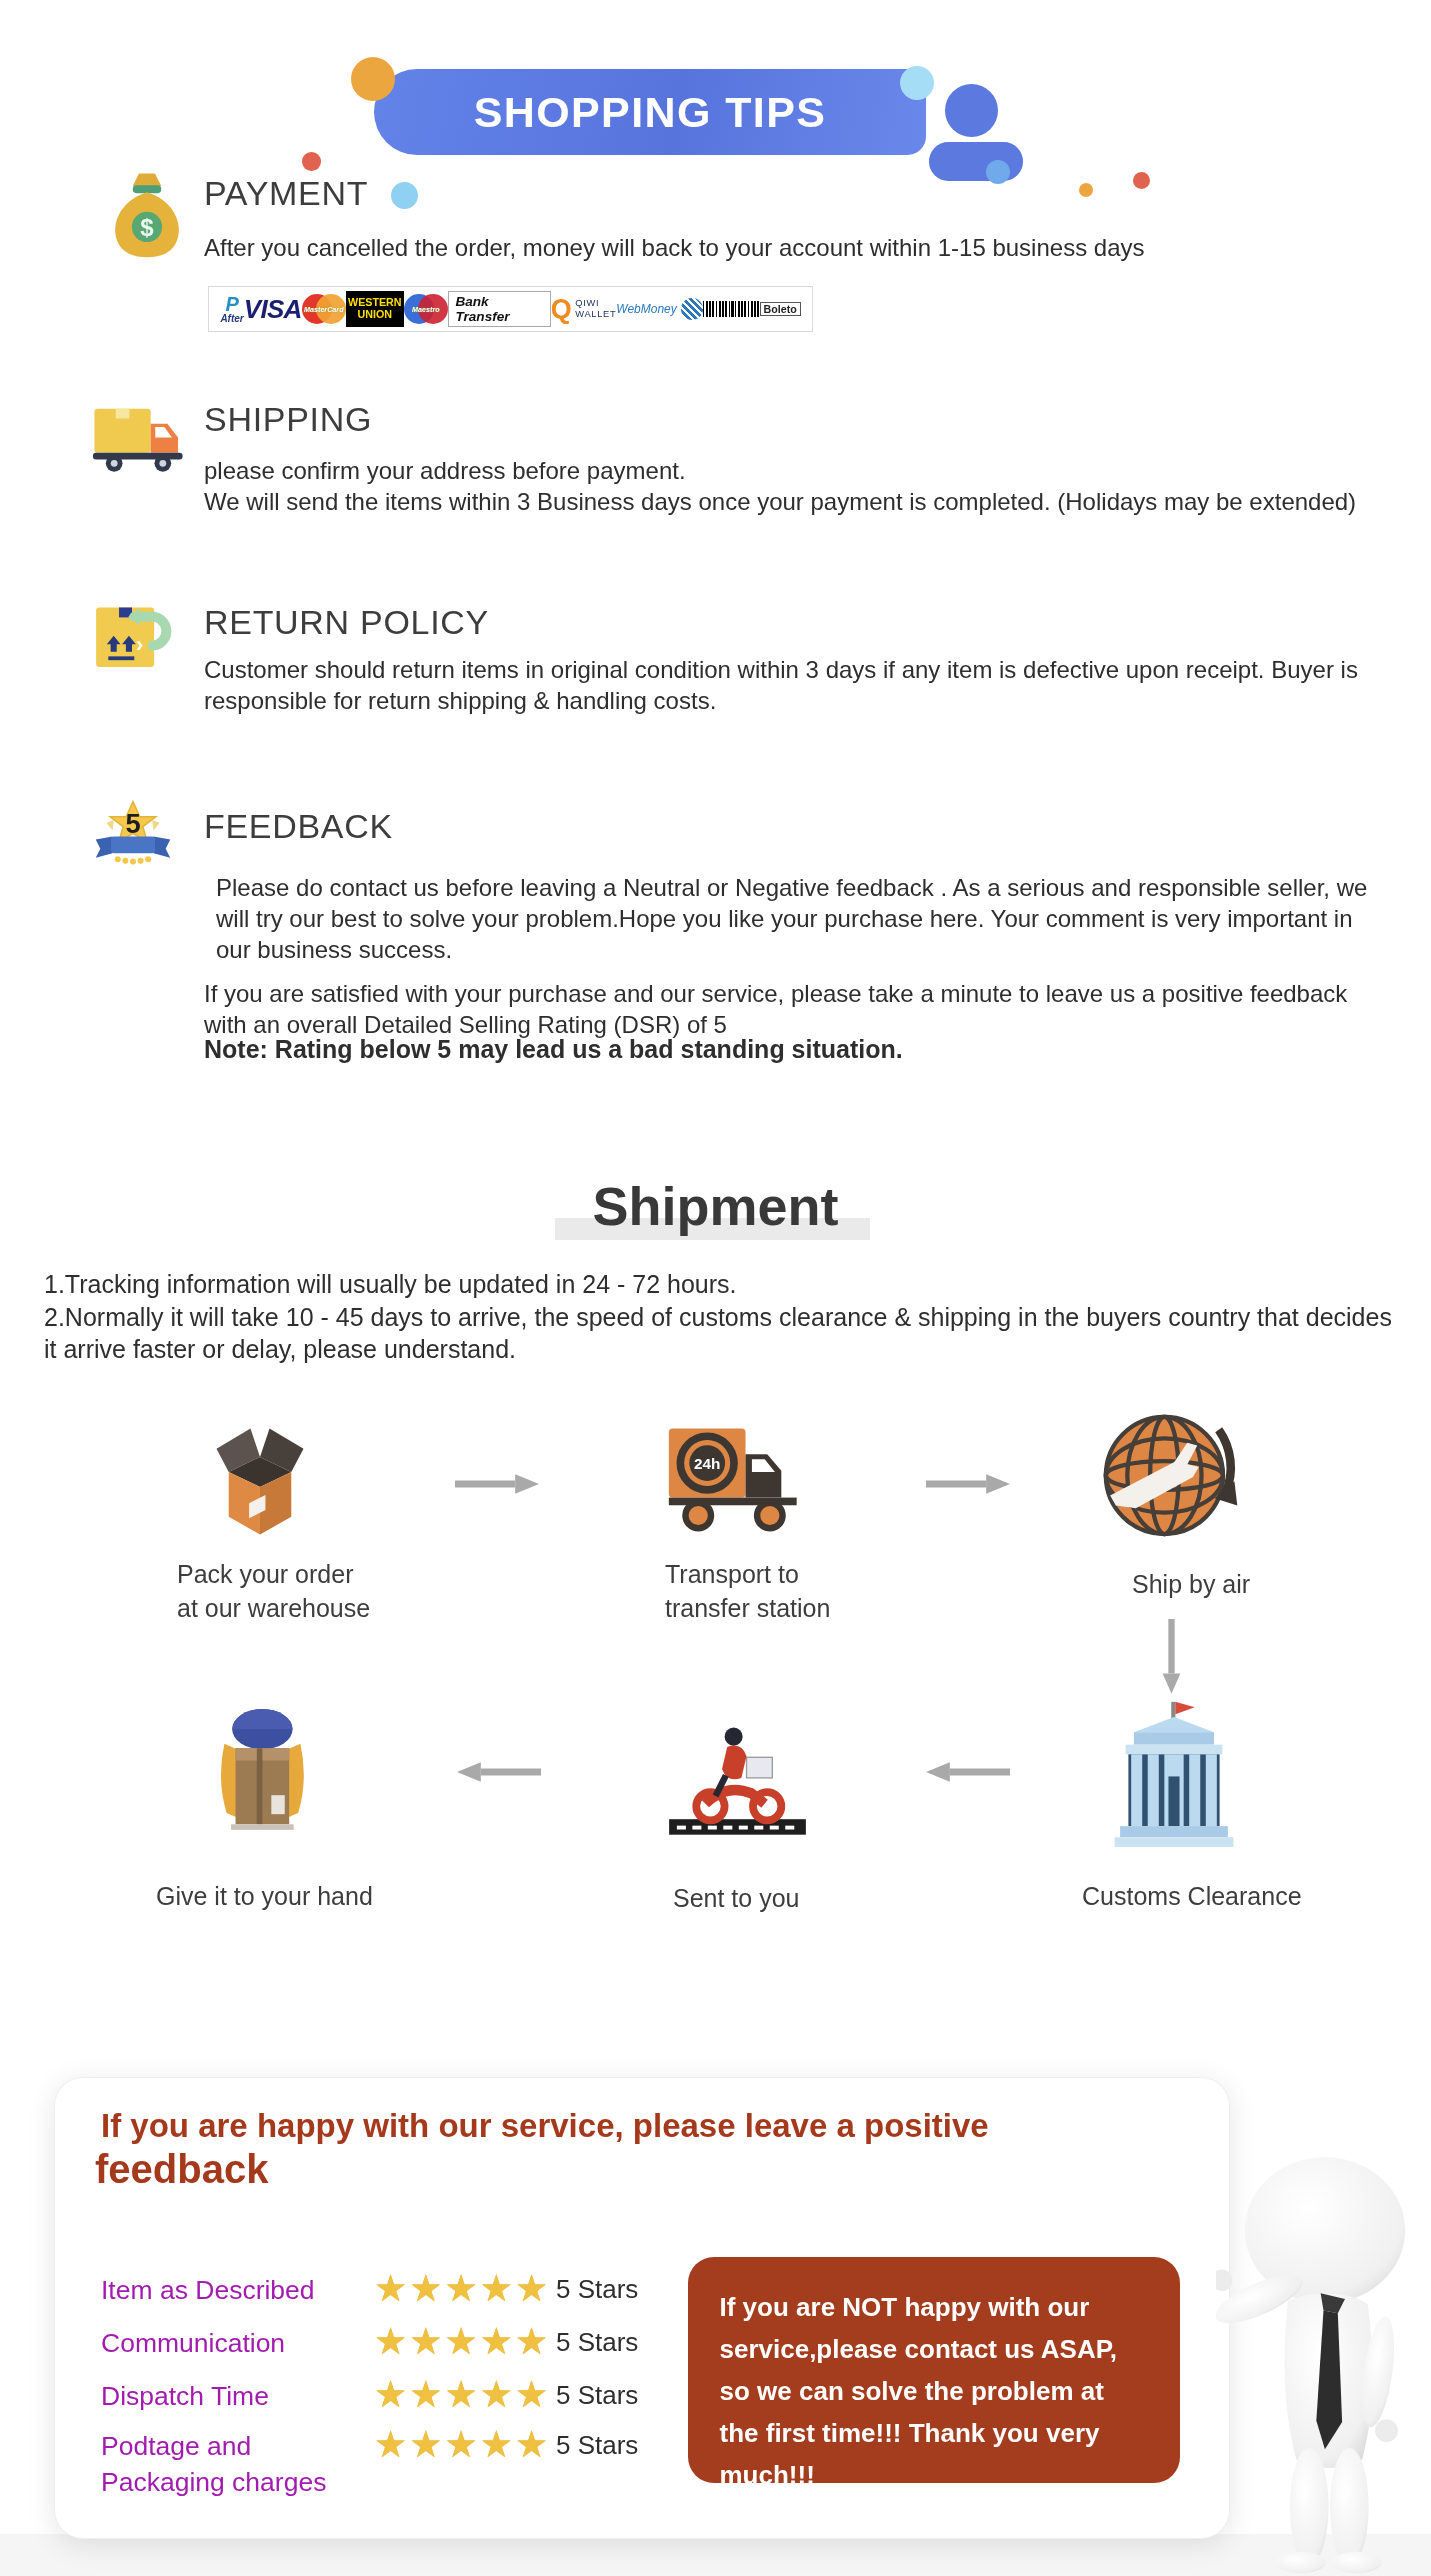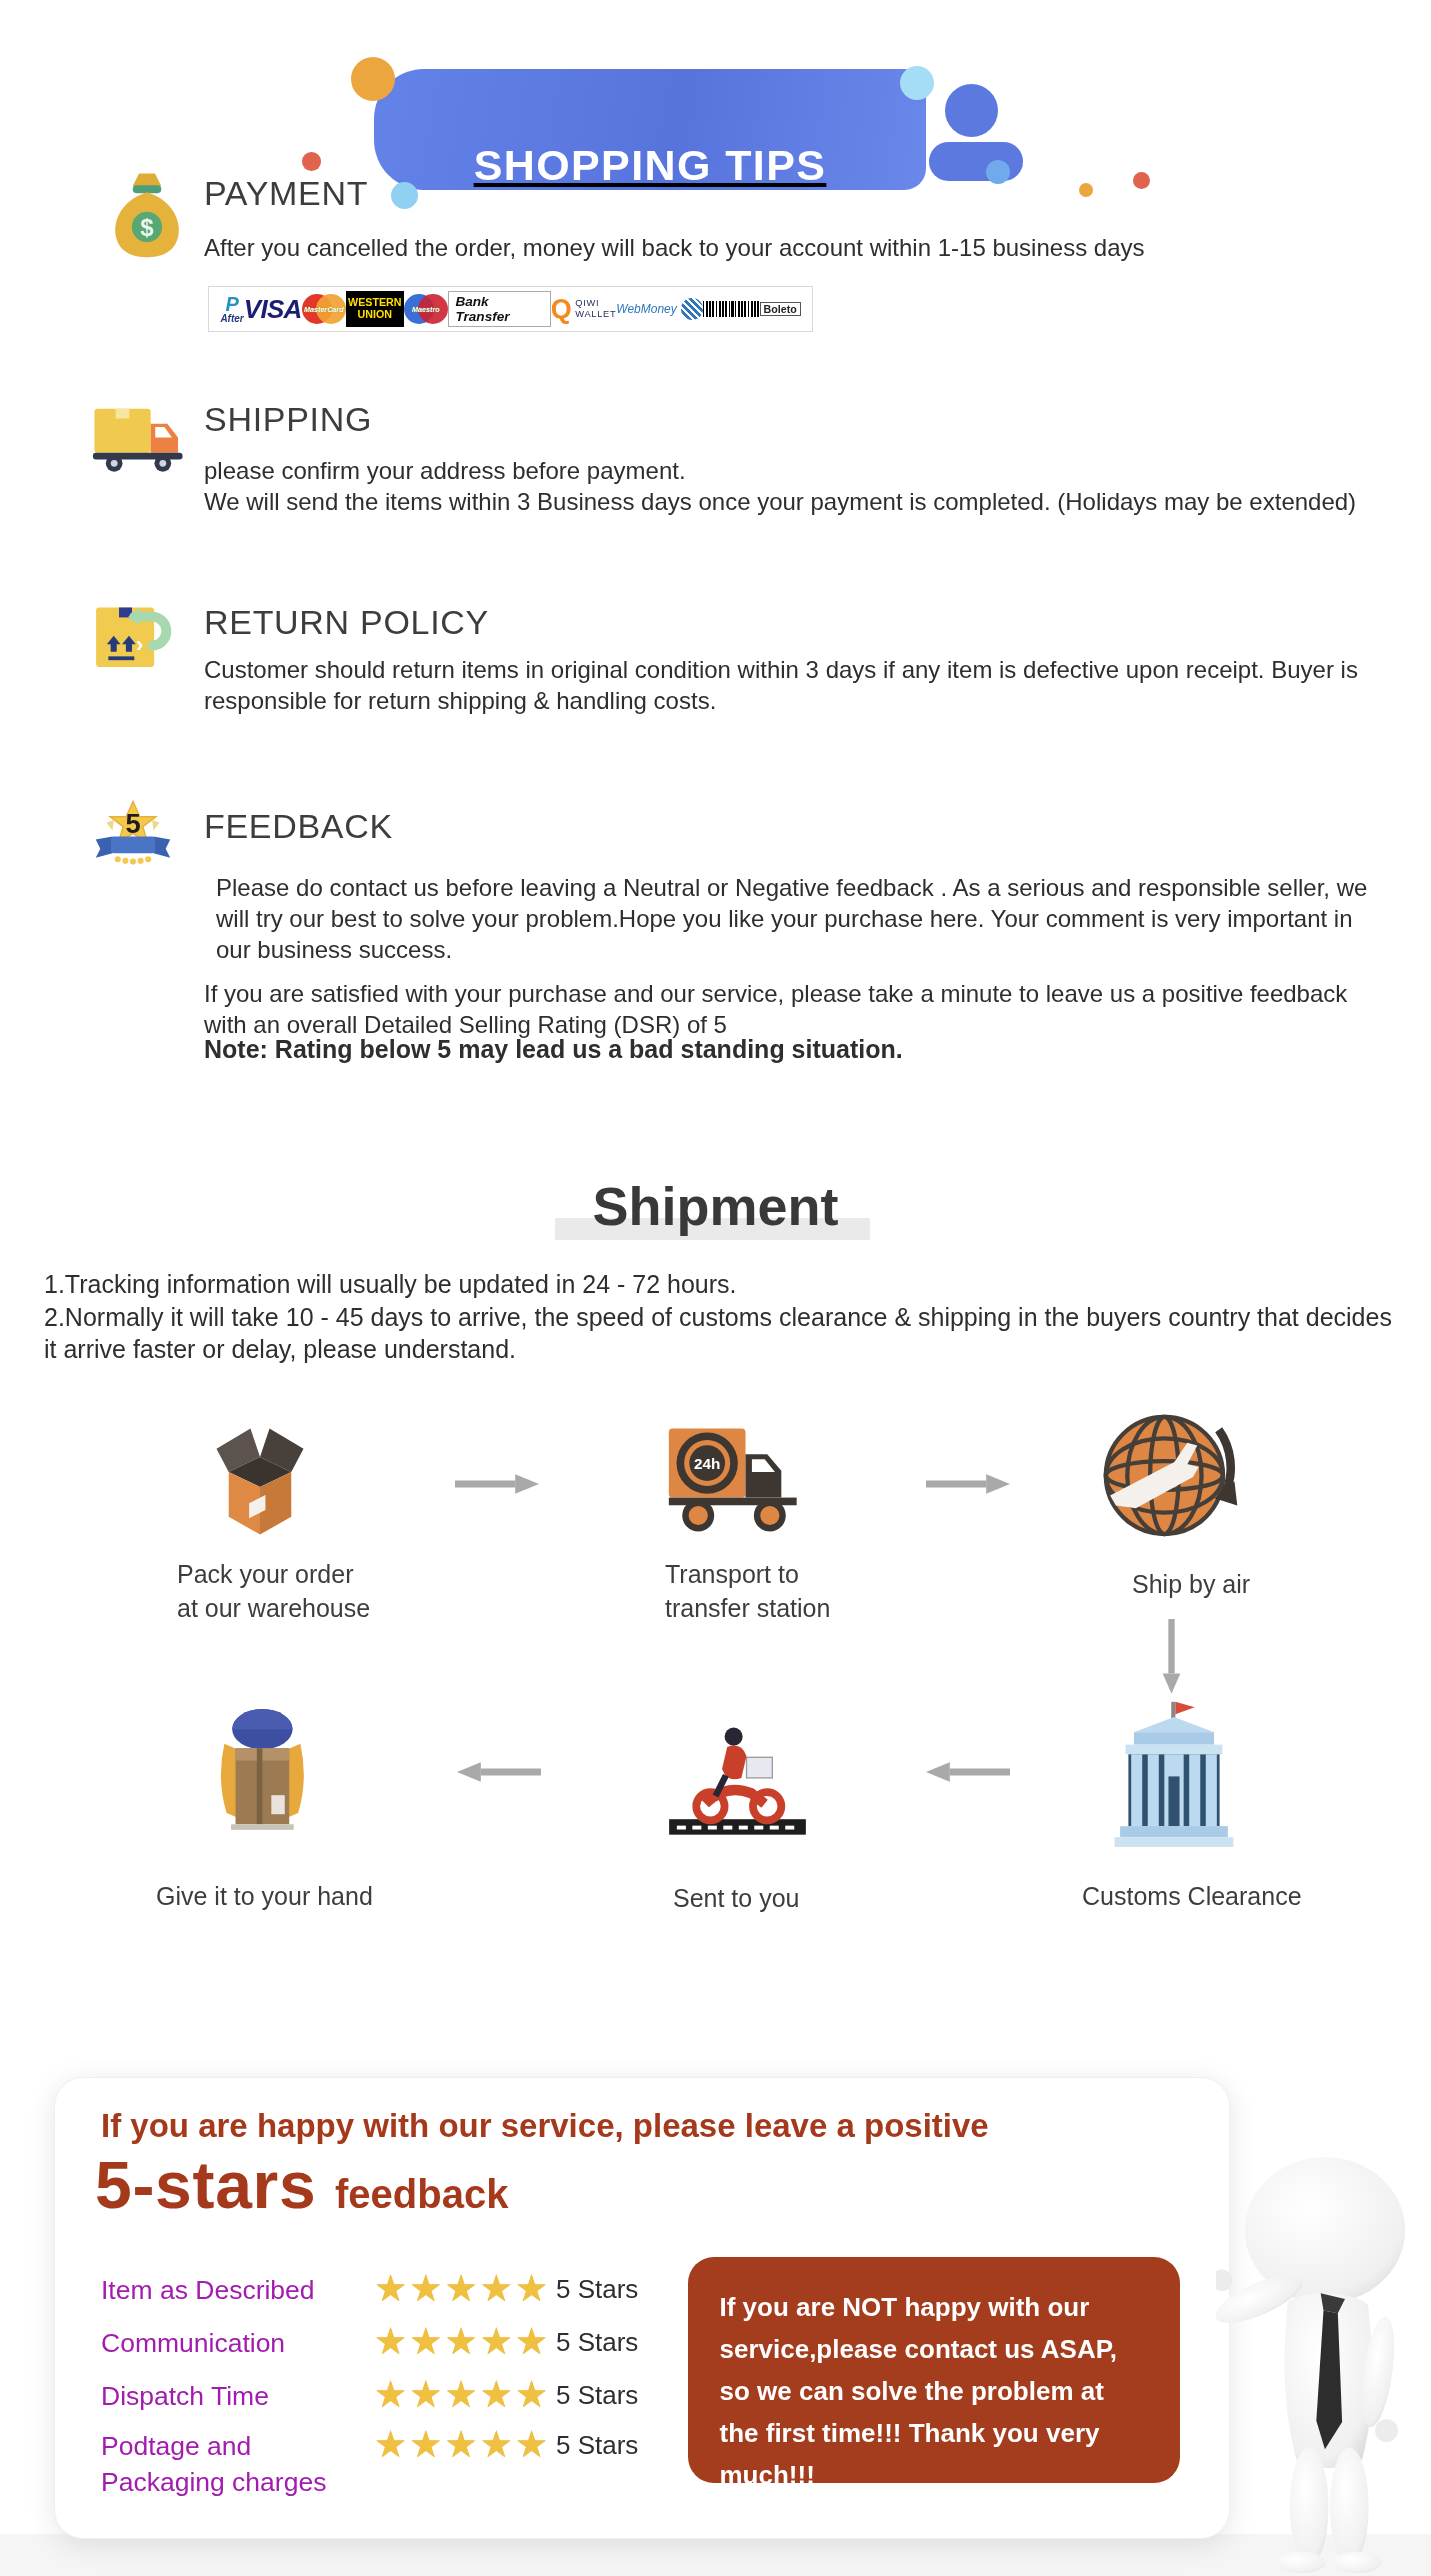--- a/index.html
+++ b/index.html
@@ -2,23 +2,23 @@
 <html style="font-size:11.4px"><head>
 <meta charset="utf-8">
 <style>
   html,body{margin:0;padding:0;background:#fff;}
   #page{position:relative;width:1431px;height:2576px;background:#ffffff;
         font-family:"Liberation Sans",sans-serif;overflow:hidden;}
   .abs{position:absolute;}
   .dot{position:absolute;border-radius:50%;}
 
   
-  #banner-pill{position:absolute;left:374px;top:69px;width:552px;height:121px;
+  #banner-pill{position:absolute;left:374px;top:69px;width:552px;height:86px;
     background:linear-gradient(100deg,#6383E9,#5774DD 55%,#6A88EA);
-    border-radius:50px 21.5px 21.5px 50px;z-index:2;display:flex;align-items:flex-end;justify-content:center;text-decoration:underline;}
+    border-radius:50px 21.5px 21.5px 50px;z-index:2;display:flex;align-items:center;justify-content:center;}
   #banner-title{font-size:43px;font-weight:600;color:#fff;letter-spacing:1.4px;}
   .blob{position:absolute;background:#5B79DF;z-index:1;}
 
   
   .sec-title{position:absolute;font-size:34px;color:#3d3d3d;font-weight:400;letter-spacing:0.7px;line-height:1;}
   .sec-body{position:absolute;font-size:24px;color:#2e2e2e;line-height:1.3;}
   .sec-note{position:absolute;font-size:25px;color:#2e2e2e;font-weight:bold;}
 
   
   #pay-strip{position:absolute;left:208px;top:286px;width:605px;height:46px;background:#fff;
@@ -337,21 +337,20 @@
 
   <div class="flow-label" style="left:1082px;top:1880px;">Customs Clearance</div>
   <div class="flow-label" style="left:673px;top:1882px;">Sent to you</div>
   <div class="flow-label" style="left:156px;top:1880px;">Give it to your hand</div>
 
   <div id="footer-strip"></div>
 
   <div id="bottom-card">
     <div id="bc-heading">If you are happy with our service, please leave a positive</div>
     <div id="bc-line2">
-      <span id="bc-big">5-stars</span>
       <span id="bc-small">feedback</span>
     </div>
 
     <div class="rating-row" style="top:195px;">
       <span class="rating-label">Item as Described</span>
       <span class="rating-stars">★★★★★</span>
       <span class="rating-value">5 Stars</span>
     </div>
     <div class="rating-row" style="top:248px;">
       <span class="rating-label">Communication</span>

